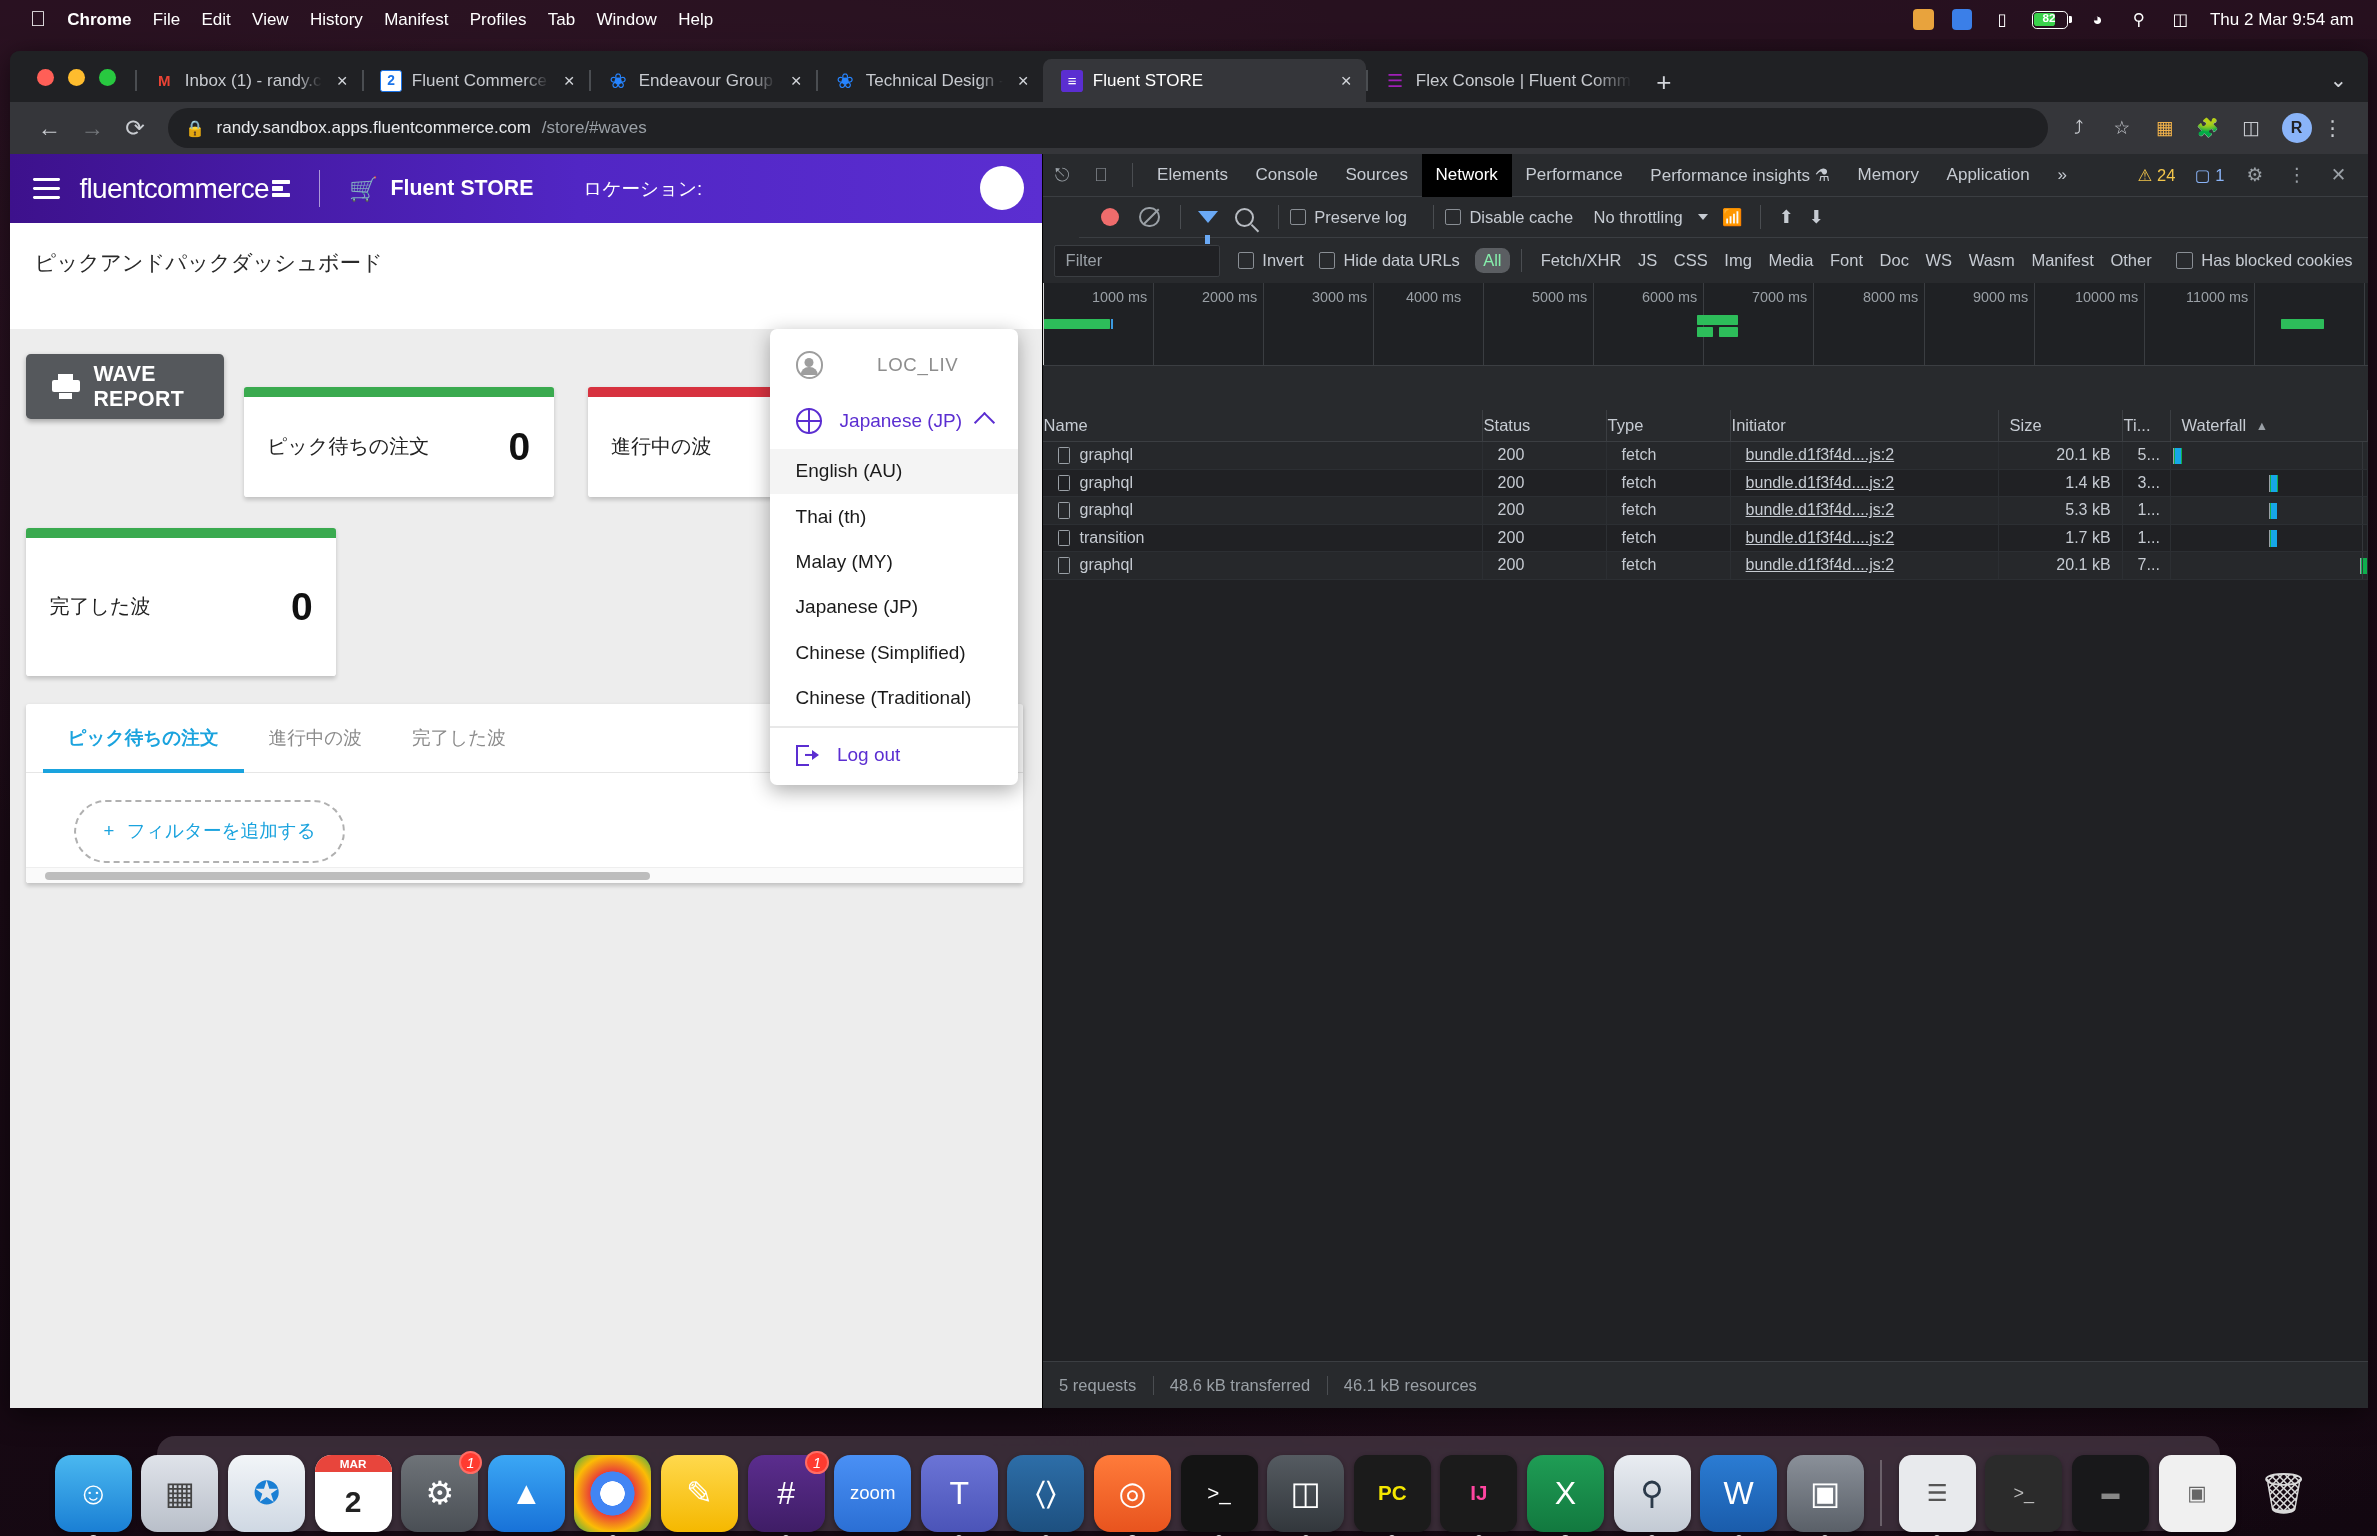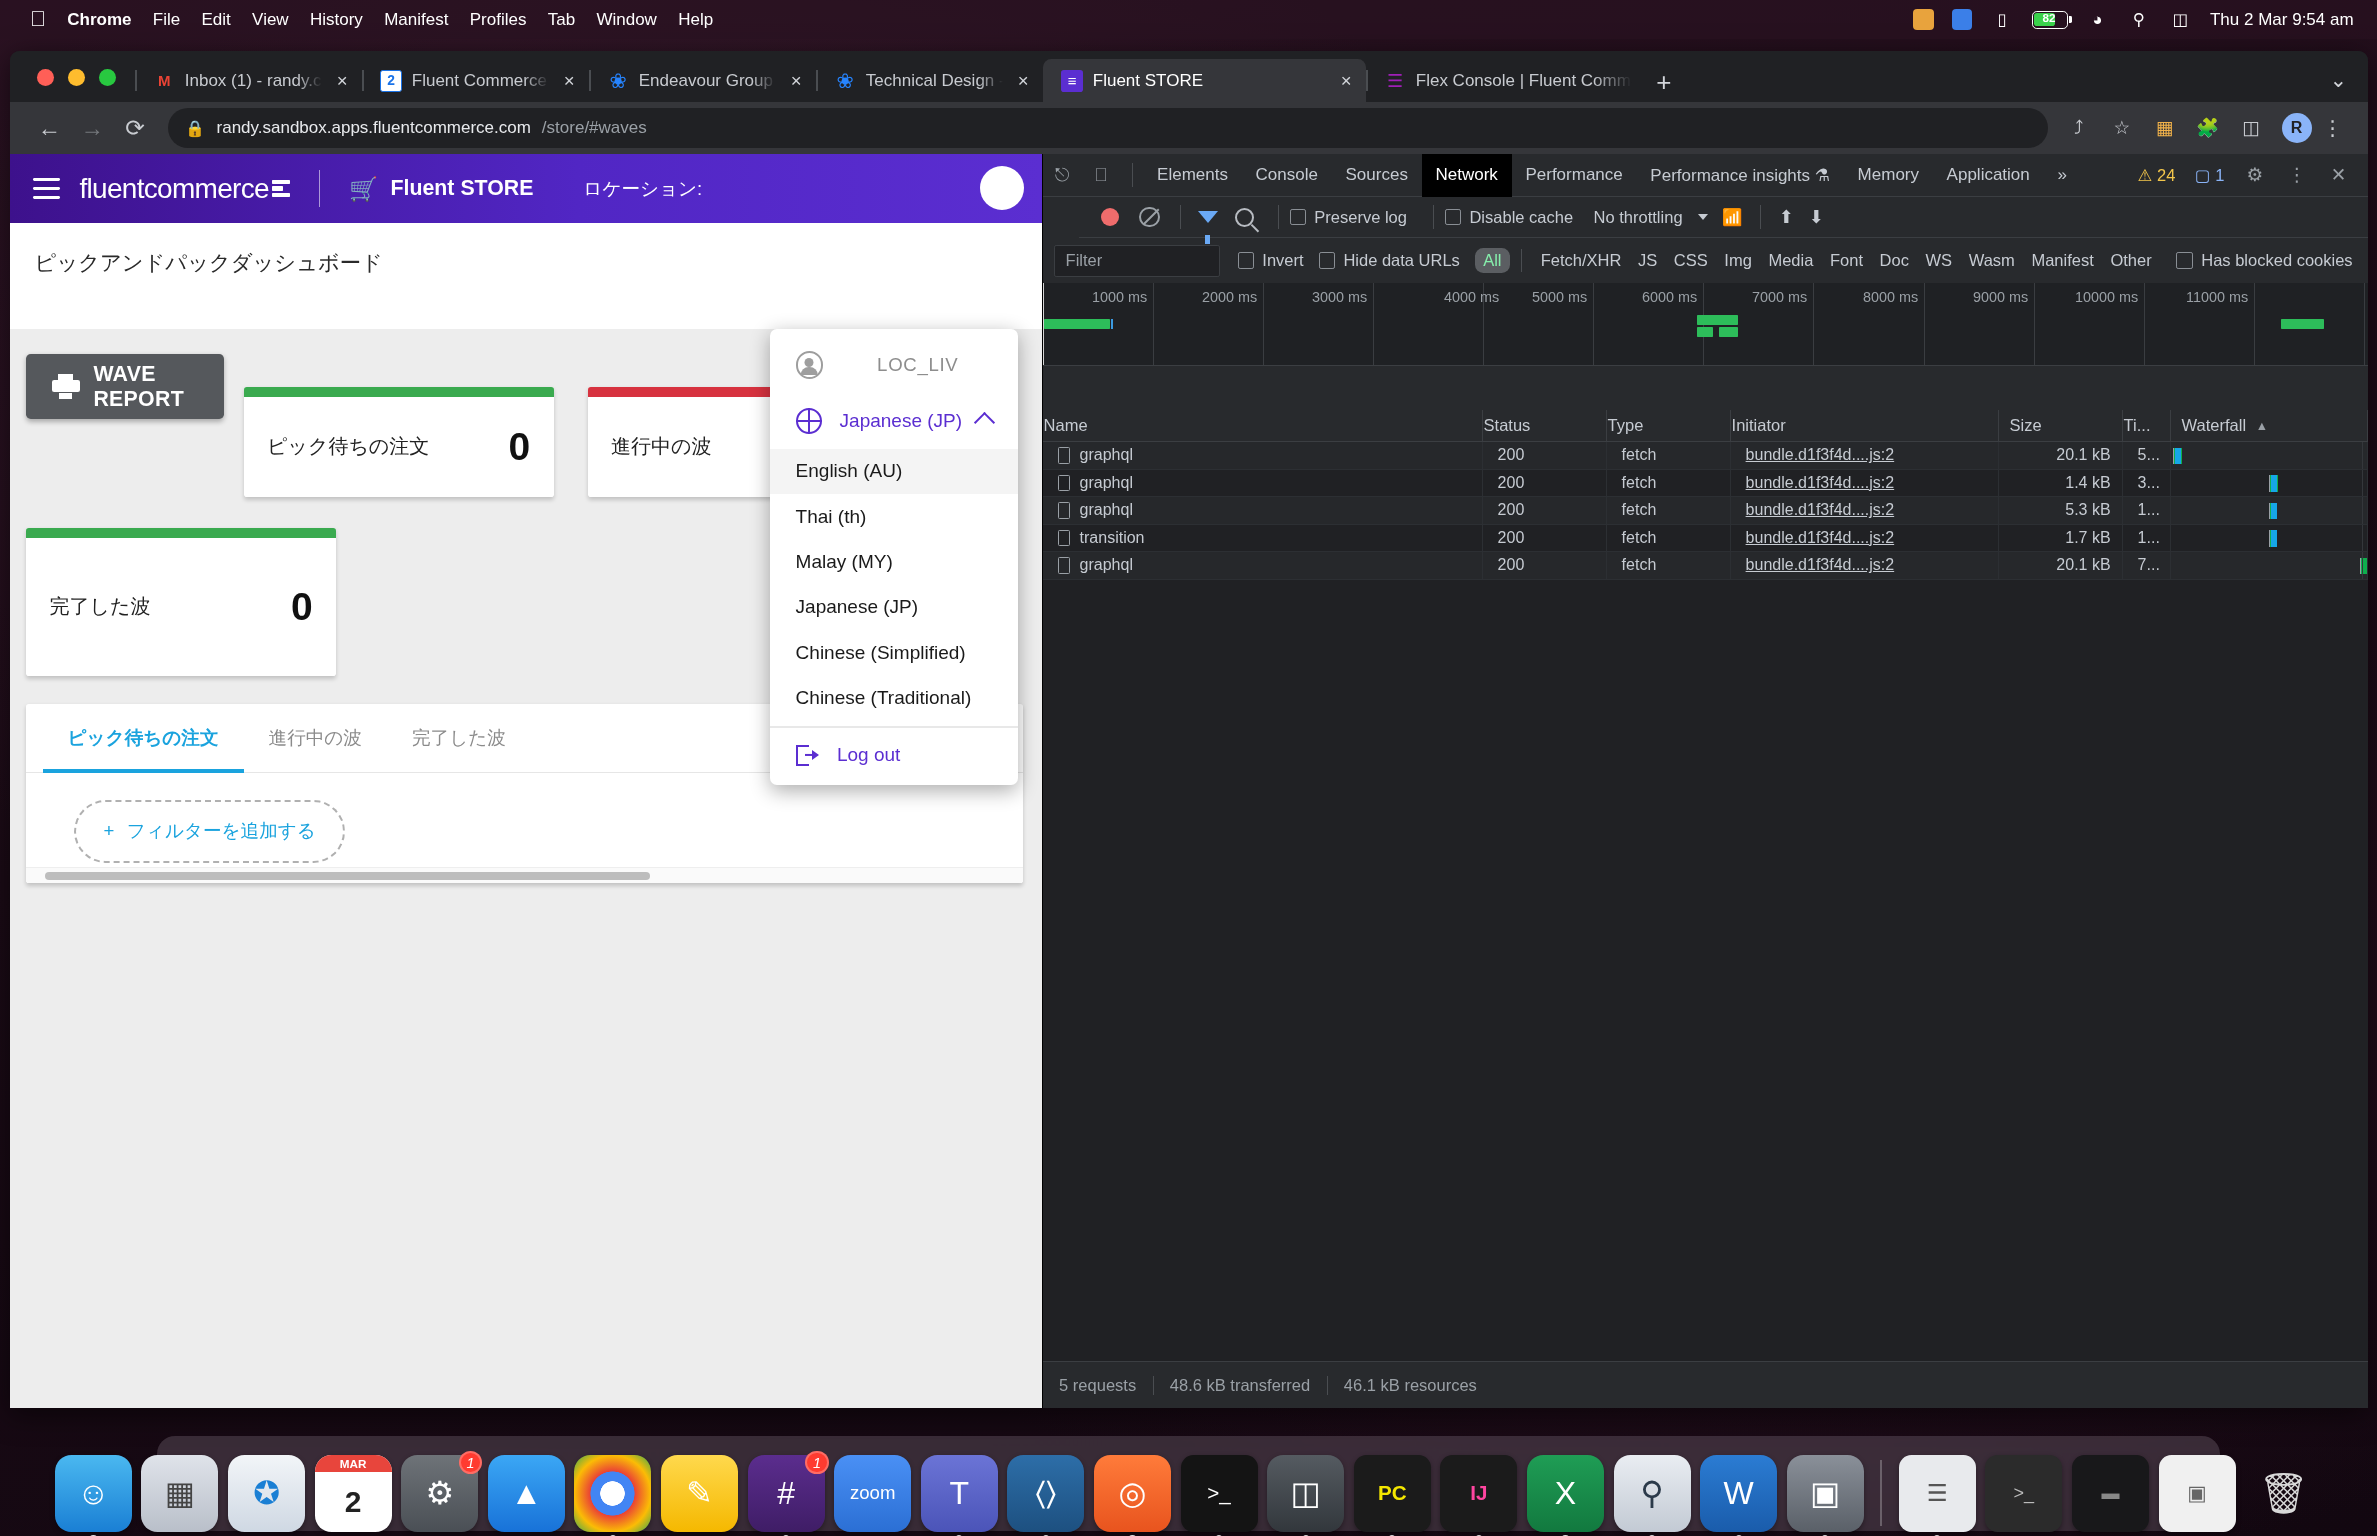--- a/index.html
+++ b/index.html
@@ -538,21 +538,21 @@
 
       <div id="dt-overview">
         <div class="ovw-tick" style="left:0px;background:#d6d6d6"></div>
         <div class="ovw-tick" style="left:110px"></div>
         <div class="ovw-lbl" style="left:110px">1000 ms</div>
         <div class="ovw-tick" style="left:220px"></div>
         <div class="ovw-lbl" style="left:220px">2000 ms</div>
         <div class="ovw-tick" style="left:330px"></div>
         <div class="ovw-lbl" style="left:330px">3000 ms</div>
         <div class="ovw-tick" style="left:440px"></div>
-        <div class="ovw-lbl" style="left:462px">4000 ms</div>
+        <div class="ovw-lbl" style="left:424px">4000 ms</div>
         <div class="ovw-tick" style="left:550px"></div>
         <div class="ovw-lbl" style="left:550px">5000 ms</div>
         <div class="ovw-tick" style="left:660px"></div>
         <div class="ovw-lbl" style="left:660px">6000 ms</div>
         <div class="ovw-tick" style="left:770px"></div>
         <div class="ovw-lbl" style="left:770px">7000 ms</div>
         <div class="ovw-tick" style="left:881px"></div>
         <div class="ovw-lbl" style="left:881px">8000 ms</div>
         <div class="ovw-tick" style="left:991px"></div>
         <div class="ovw-lbl" style="left:991px">9000 ms</div>

